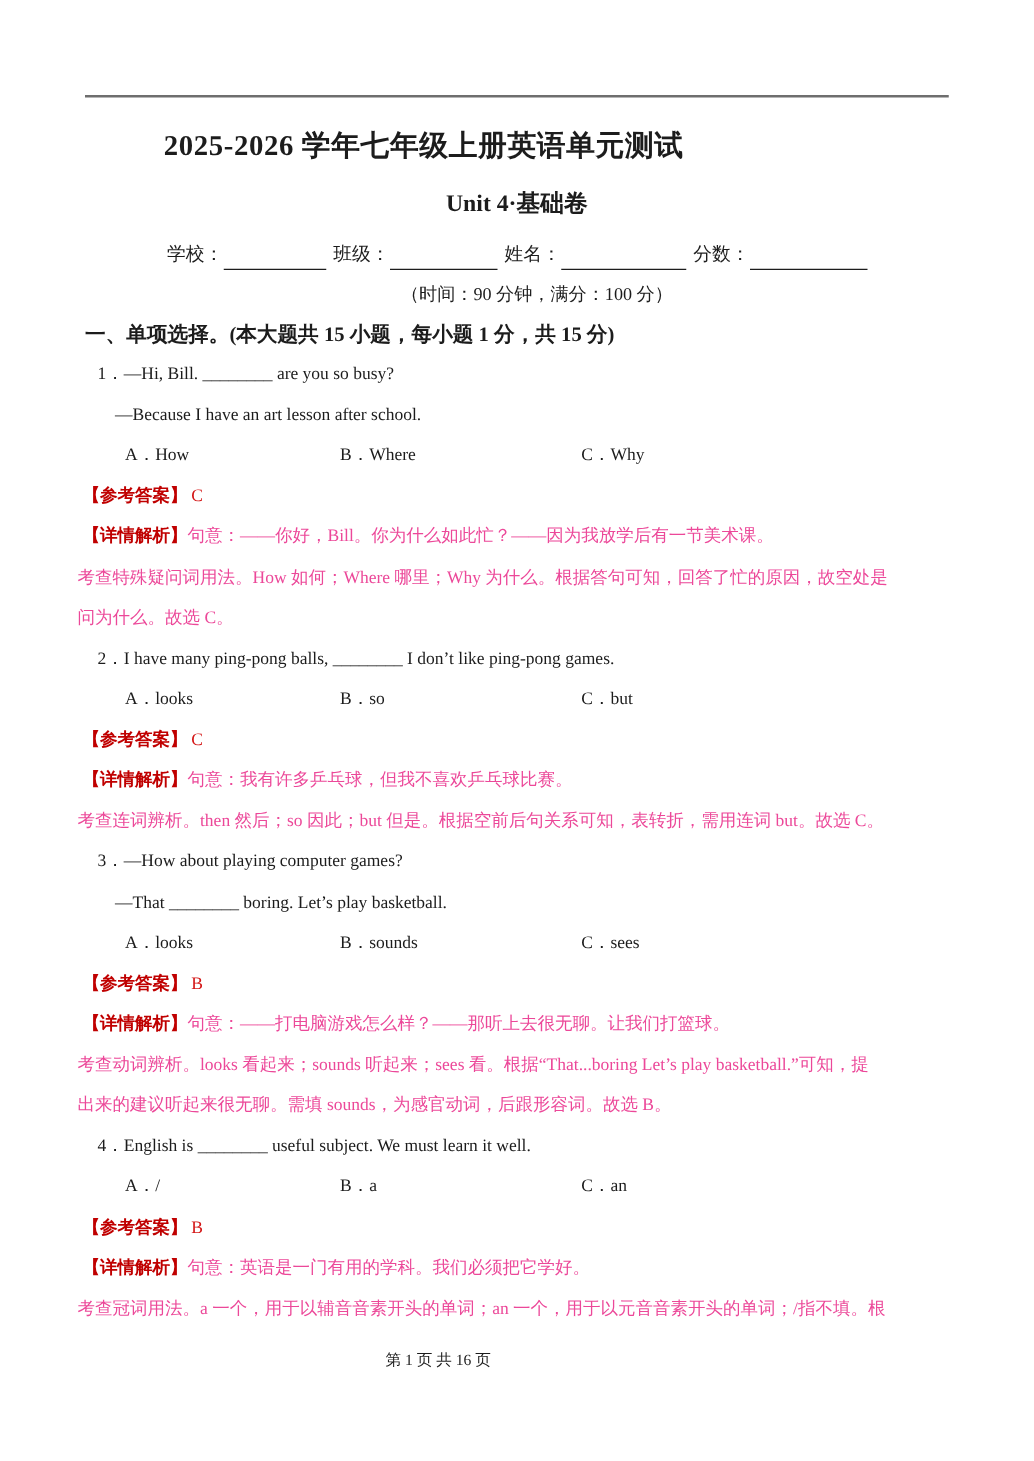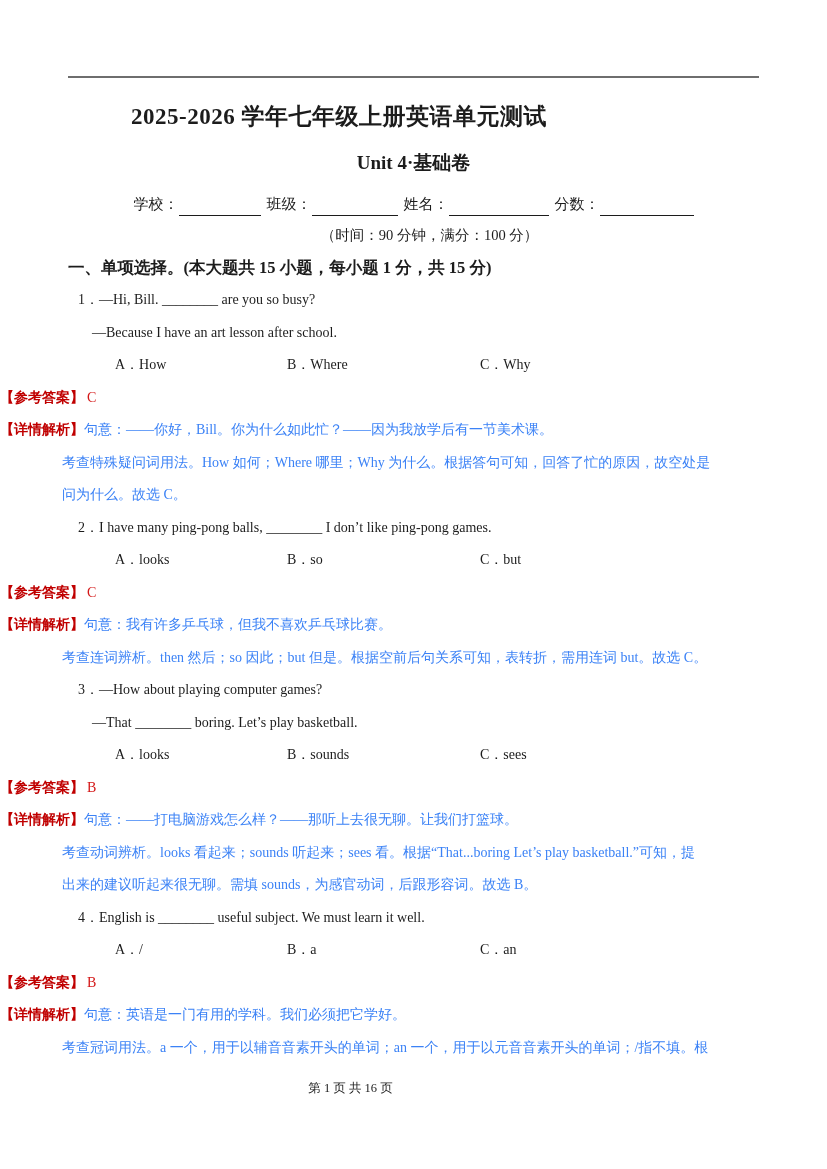--- a/index.html
+++ b/index.html
@@ -49,29 +49,29 @@
 
   .section-heading {
     position:absolute; left:68px; top:254px; width:691px;
     font-size:16.5px; font-weight:bold; line-height:28px;
   }
 
   .body-flow { position:absolute; left:0; top:284px; width:827px; }
   .line { height:32.5px; line-height:32.5px; font-size:14px; white-space:nowrap; }
   .stem  { padding-left:78px; }
   .stem2 { padding-left:92px; }
-  .opts  { padding-left:100px; display:flex;margin-left:15px; }
+  .opts  { padding-left:100px; display:flex; }
   .opt-a { width:172px; }
   .opt-b { width:193px; }
   .opt-c { flex:1; }
-  .ans, .ana { }
+  .ans, .ana { padding-left:66px; }
   .ana-cont { padding-left:62px; }
 
   .red-label { color:#c00000; font-weight:bold; }
-  .red-text  { color:#3b82f6; }
+  .red-text  { color:#ec4899; }
   .red-val   { color:#d41717; margin-left:3px; }
 
   .page-footer {
     position:absolute; left:0; top:1080px; width:701px;
     text-align:center; font-size:12.5px; color:#1c1c1c;
   }
 </style>
 </head>
 <body>
 

